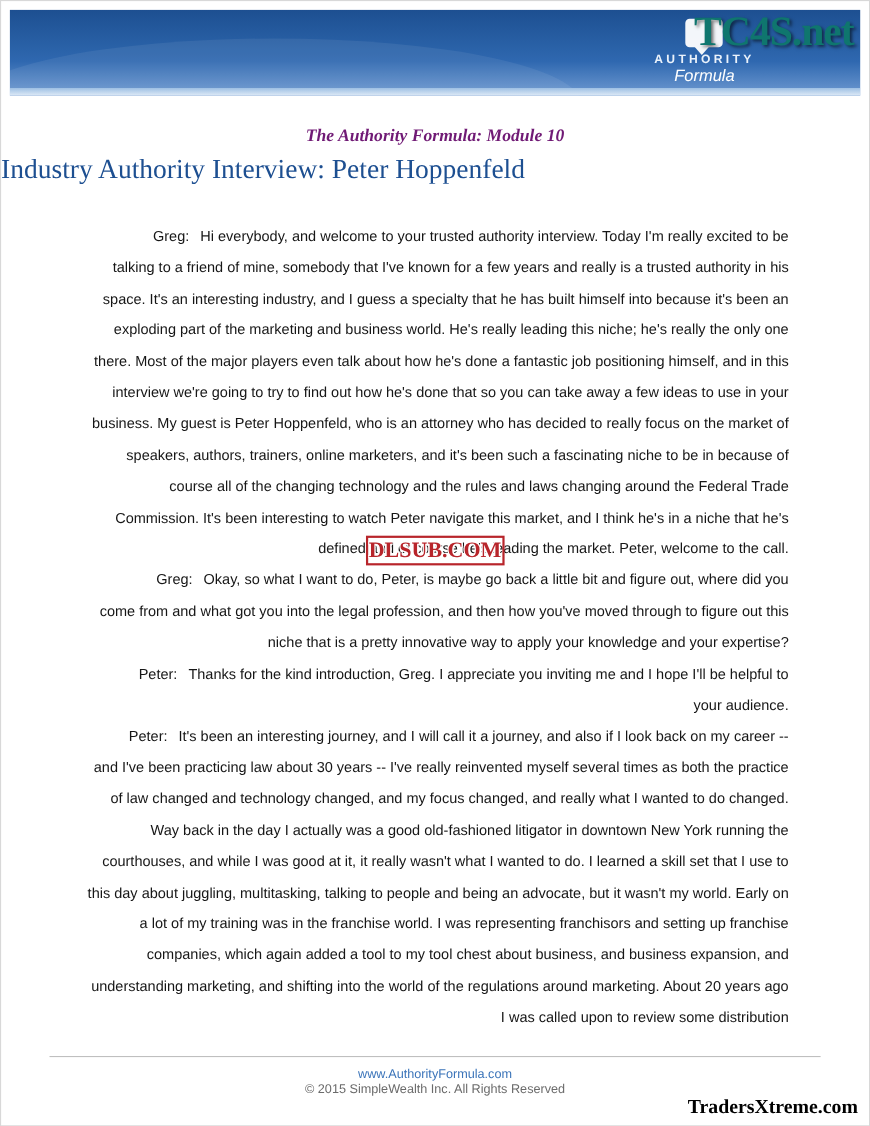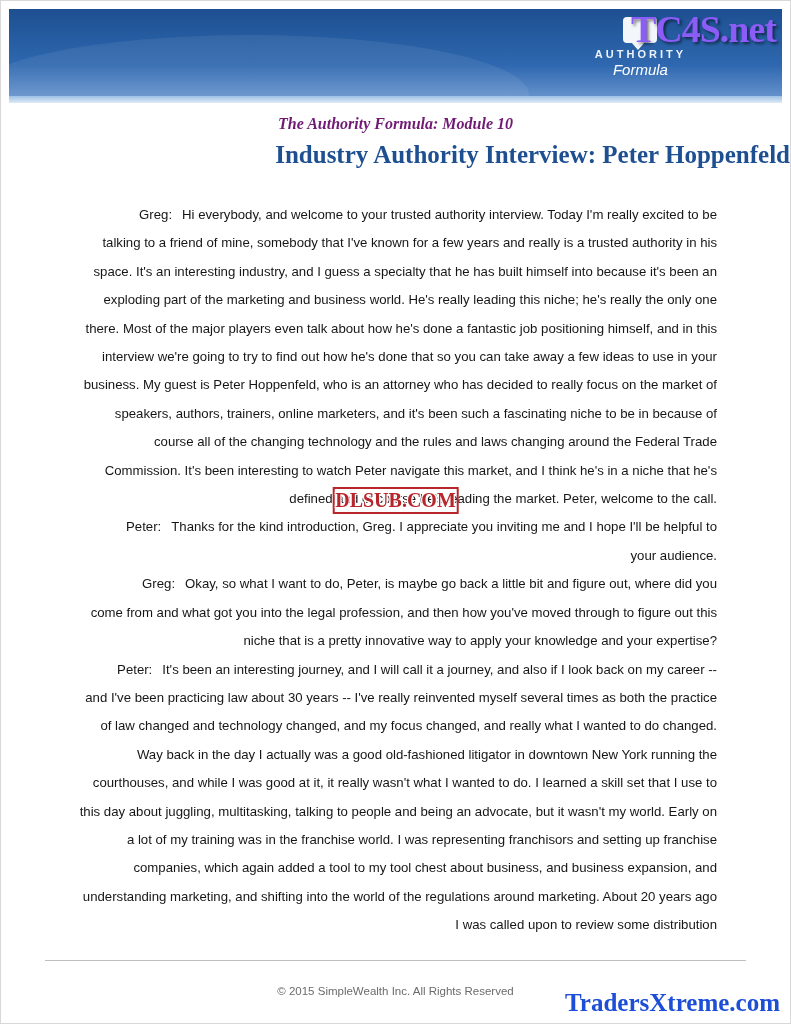--- a/index.html
+++ b/index.html
@@ -22,21 +22,21 @@
     border: 1px solid #d8d8d8;
     box-sizing: border-box;
   }
 
   
   .header-band {
     position: absolute;
     top: 8px;
     left: 8px;
     right: 8px;
-    height: 94px;
+    height: 78px;
     background: linear-gradient(to bottom, #1d4f91 0%, #2a62a8 45%, #2f68b0 60%, #6f9ad1 100%);
     overflow: hidden;
   }
   .header-band:after {
     content: "";
     position: absolute;
     left: 0; right: 0; bottom: 0;
     height: 7px;
     background: linear-gradient(to bottom, #9dc0e4, #dfeaf6);
   }
@@ -103,23 +103,23 @@
     font-weight: bold;
     font-style: italic;
     font-size: 16px;
     color: #701a75;
   }
   .doc-title {
     position: absolute;
     top: 140px;
     left: 0;
     right: 0;
-    text-align: right;
-    font-family: "Liberation Serif", serif;
-    font-weight: bold;
+    text-align: left;
+    font-family: "Liberation Serif", serif;
+    font-weight: normal;
     font-size: 25px;
     color: #1d4f91;
   }
 
   
   .body-text {
     position: absolute;
     top: 200px;
     left: 76px;
     width: 640px;
@@ -164,21 +164,21 @@
   }
 
   
   .wm-tc4s {
     position: absolute;
     top: 6px;
     right: 14px;
     font-family: "Liberation Serif", serif;
     font-weight: bold;
     font-size: 38px;
-    color: #8b5cf6;
+    color: #0f766e;
     text-shadow: 2px 2px 3px rgba(0,0,0,0.55);
     letter-spacing: -1px;
   }
   .wm-dlsub {
     position: absolute;
     top: 486px;
     left: 50%;
     transform: translateX(-50%);
     font-family: "Liberation Serif", serif;
     font-weight: bold;
@@ -193,22 +193,22 @@
       -1px 1px 0 #ffffff;
     border: 2px solid #b8252b;
     padding: 0px 1px;
   }
   .wm-traders {
     position: absolute;
     bottom: 6px;
     right: 10px;
     font-family: "Liberation Serif", serif;
     font-weight: bold;
-    font-size: 25px;
-    color: #1d4ed8;
+    font-size: 18px;
+    color: #000000;
     text-shadow: 1px 1px 2px rgba(255,255,255,0.9);
   }
 </style>
 </head>
 <body>
 
 <div class="page">
 
   <div class="header-band">
     <div class="header-swoosh"></div>
@@ -220,32 +220,33 @@
   </div>
 
   <div class="doc-subtitle">The Authority Formula: Module 10</div>
   <div class="doc-title">Industry Authority Interview: Peter Hoppenfeld</div>
 
   <div class="body-text">
     <p>
       <span class="speaker">Greg:</span><span class="speaker-gap"></span><span>Hi everybody, and welcome to your trusted authority interview. Today I'm really excited to be talking to a friend of mine, somebody that I've known for a few years and really is a trusted authority in his space. It's an interesting industry, and I guess a specialty that he has built himself into because it's been an exploding part of the marketing and business world. He's really leading this niche; he's really the only one there. Most of the major players even talk about how he's done a fantastic job positioning himself, and in this interview we're going to try to find out how he's done that so you can take away a few ideas to use in your business. My guest is Peter Hoppenfeld, who is an attorney who has decided to really focus on the market of speakers, authors, trainers, online marketers, and it's been such a fascinating niche to be in because of course all of the changing technology and the rules and laws changing around the Federal Trade Commission. It's been interesting to watch Peter navigate this market, and I think he's in a niche that he's defined and of course he's leading the market. Peter, welcome to the call.</span>
     </p>
     <p>
+      <span class="speaker">Greg:</span><span class="speaker-gap"></span><span>Okay, so what I want to do, Peter, is maybe go back a little bit and figure out, where did you come from and what got you into the legal profession, and then how you've moved through to figure out this niche that is a pretty innovative way to apply your knowledge and your expertise?</span>
+    </p>
+    <p>
       <span class="speaker">Peter:</span><span class="speaker-gap"></span><span>Thanks for the kind introduction, Greg. I appreciate you inviting me and I hope I'll be helpful to your audience.</span>
-    </p>
-    <p>
-      <span class="speaker">Greg:</span><span class="speaker-gap"></span><span>Okay, so what I want to do, Peter, is maybe go back a little bit and figure out, where did you come from and what got you into the legal profession, and then how you've moved through to figure out this niche that is a pretty innovative way to apply your knowledge and your expertise?</span>
     </p>
     <p>
       <span class="speaker">Peter:</span><span class="speaker-gap"></span><span>It's been an interesting journey, and I will call it a journey, and also if I look back on my career -- and I've been practicing law about 30 years -- I've really reinvented myself several times as both the practice of law changed and technology changed, and my focus changed, and really what I wanted to do changed. Way back in the day I actually was a good old-fashioned litigator in downtown New York running the courthouses, and while I was good at it, it really wasn't what I wanted to do. I learned a skill set that I use to this day about juggling, multitasking, talking to people and being an advocate, but it wasn't my world. Early on a lot of my training was in the franchise world. I was representing franchisors and setting up franchise companies, which again added a tool to my tool chest about business, and business expansion, and understanding marketing, and shifting into the world of the regulations around marketing. About 20 years ago I was called upon to review some distribution</span>
     </p>
   </div>
 
   <div class="footer-rule"></div>
   <div class="footer">
+    <span class="footer-link">www.AuthorityFormula.com</span>
     <span>© 2015 SimpleWealth Inc.  All Rights Reserved</span>
   </div>
 
   <div class="wm-tc4s">TC4S.net</div>
   <div class="wm-dlsub">DLSUB.COM</div>
   <div class="wm-traders">TradersXtreme.com</div>
 
 </div>
 
 </body></html>

